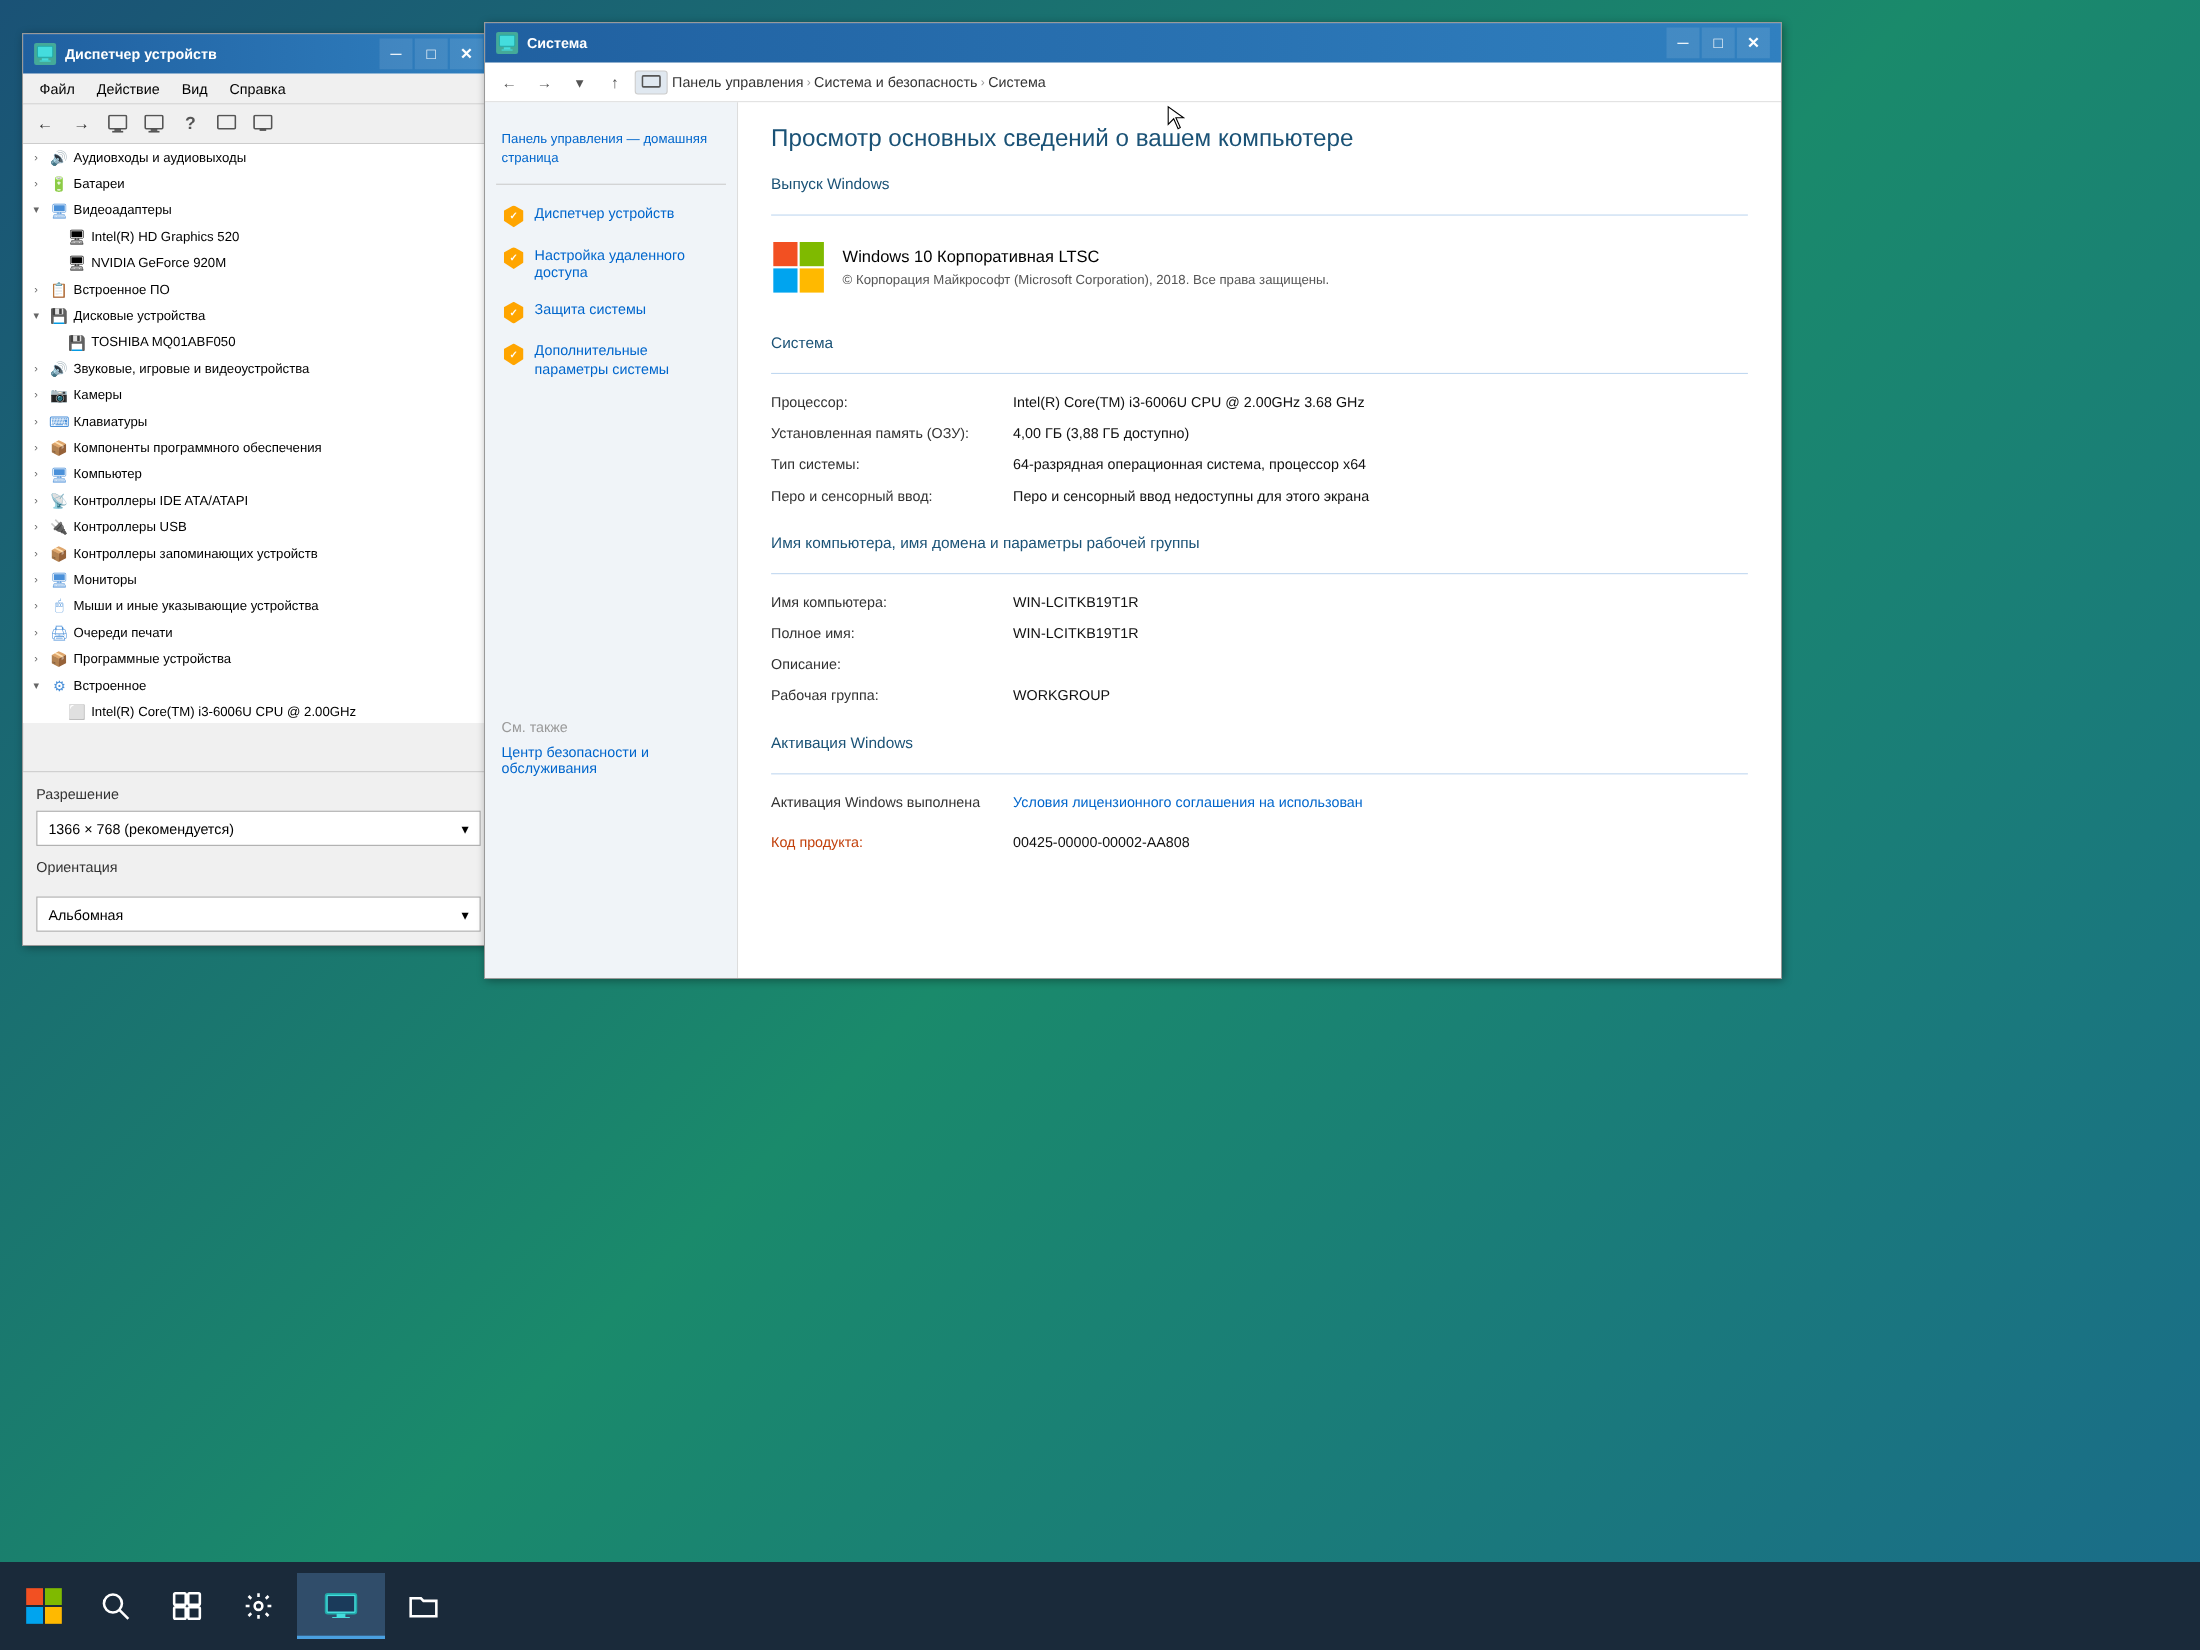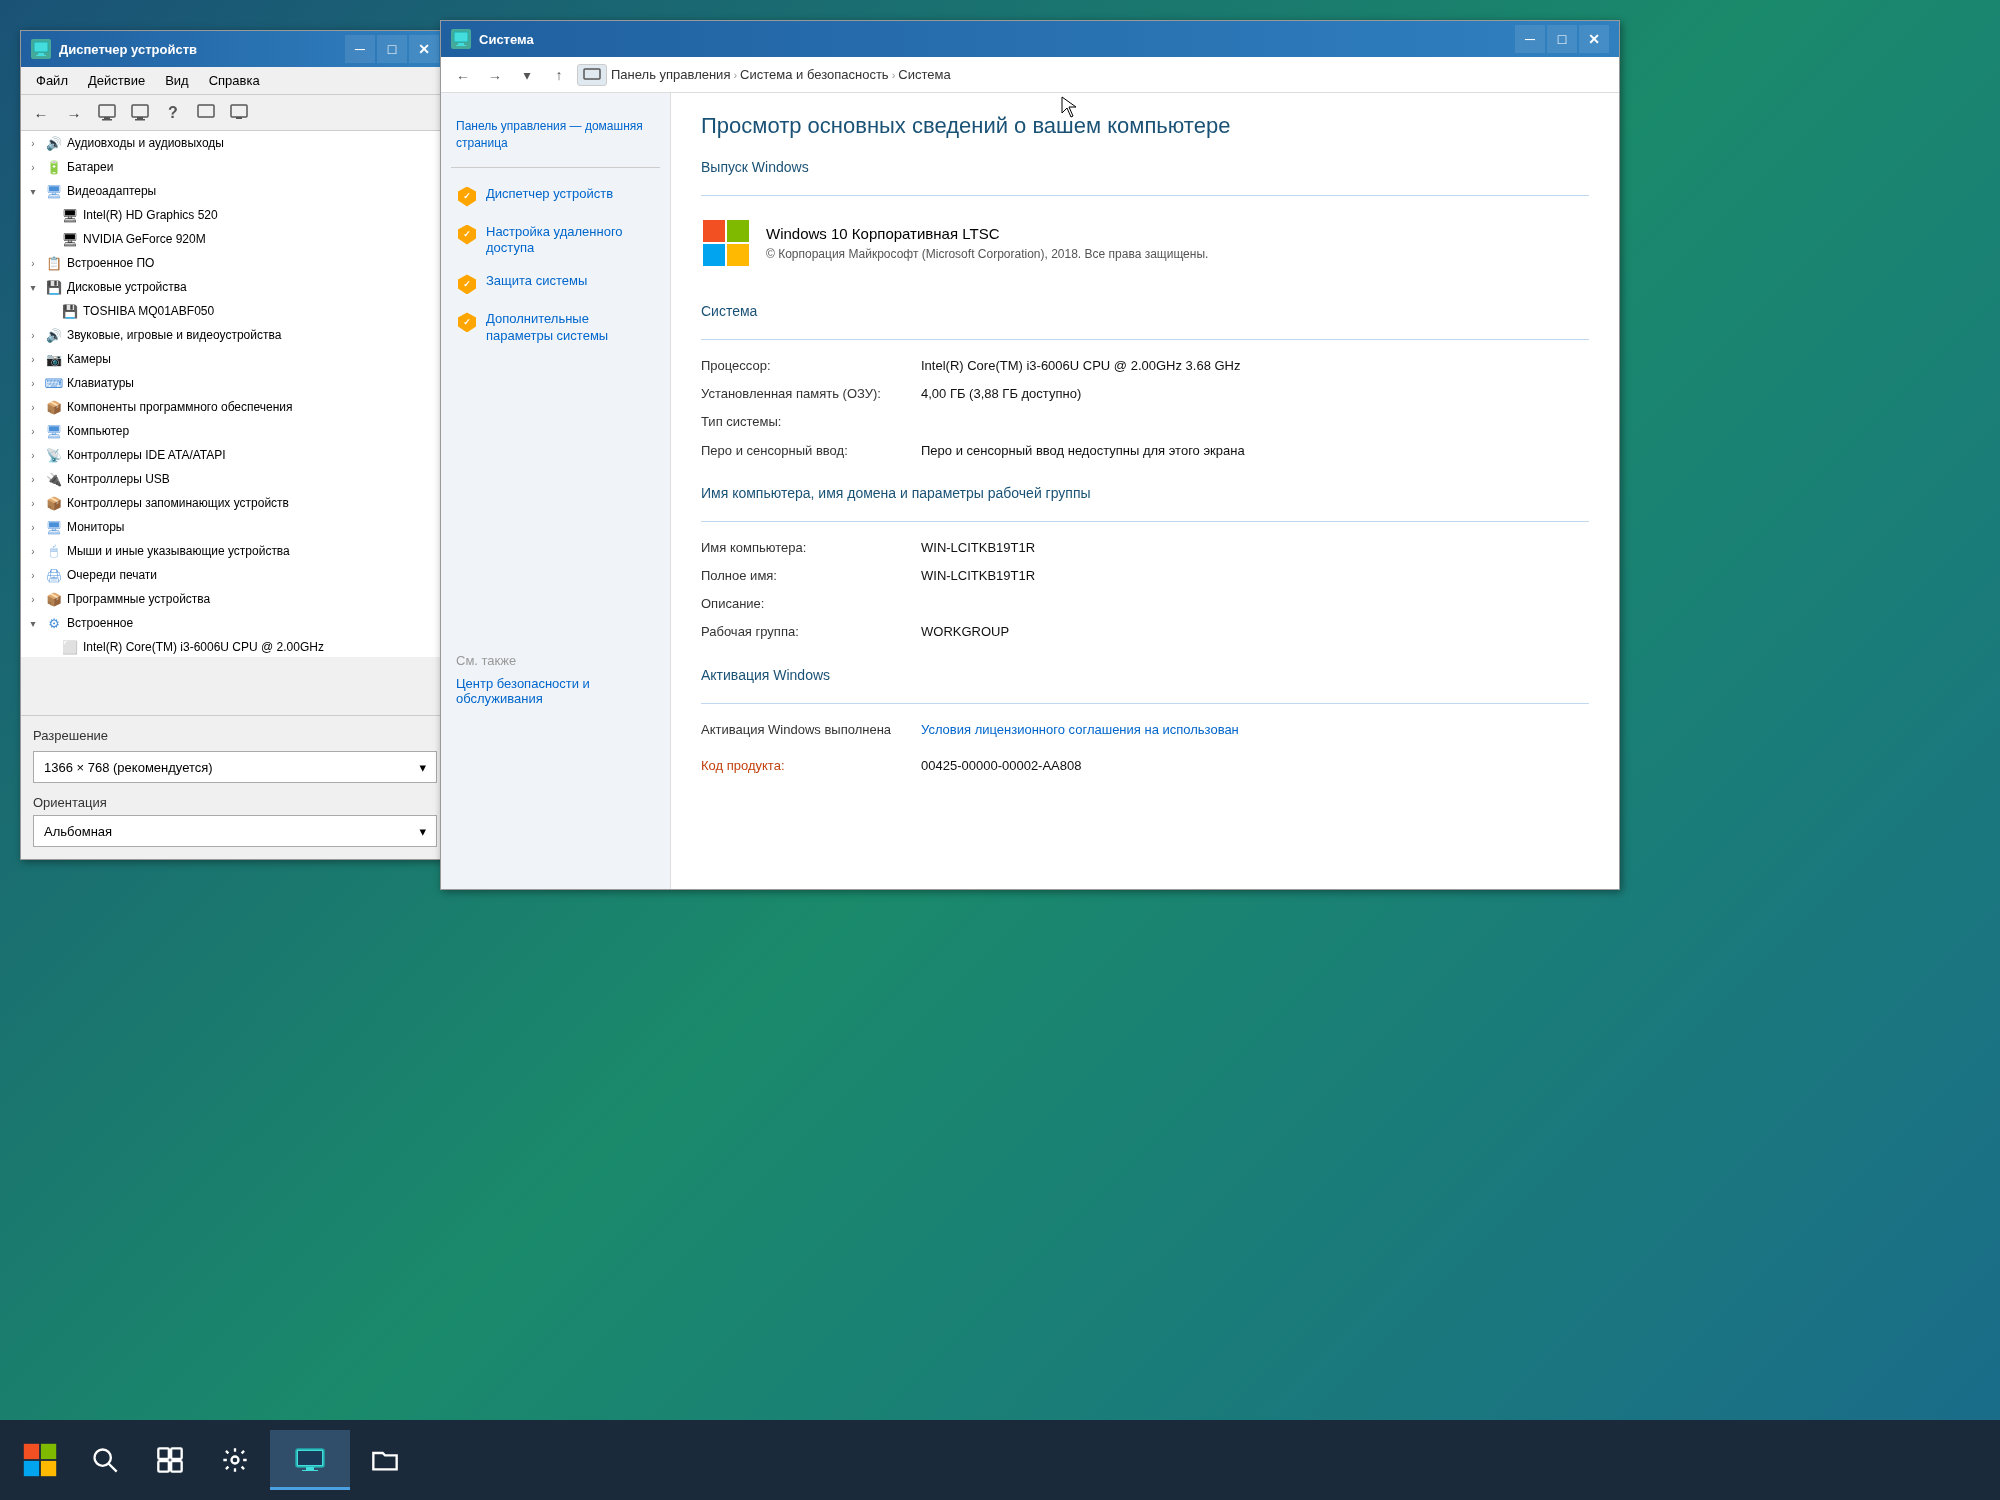--- a/index.html
+++ b/index.html
@@ -240,21 +240,21 @@
       margin-bottom: 12px;
       display: flex;
       align-items: center;
       justify-content: space-between;
       cursor: pointer;
     }
 
     .orientation-label {
       font-size: 13px;
       color: #333;
-      margin-bottom: 5px;
+      margin-bottom: 19px;
     }
 
     .orientation-select {
       width: 100%;
       height: 32px;
       border: 1px solid #aaa;
       background: white;
       padding: 12px 10px;
       font-size: 13px;
       display: flex;
@@ -748,20 +748,21 @@
           <div class="sys-info-row">
             <div class="sys-info-label">Процессор:</div>
             <div class="sys-info-value">Intel(R) Core(TM) i3-6006U CPU @ 2.00GHz  3.68 GHz</div>
           </div>
           <div class="sys-info-row">
             <div class="sys-info-label">Установленная память (ОЗУ):</div>
             <div class="sys-info-value">4,00 ГБ (3,88 ГБ доступно)</div>
           </div>
           <div class="sys-info-row">
             <div class="sys-info-label">Тип системы:</div>
+            <div class="sys-info-value">64-разрядная операционная система, процессор x64</div>
           </div>
           <div class="sys-info-row">
             <div class="sys-info-label">Перо и сенсорный ввод:</div>
             <div class="sys-info-value">Перо и сенсорный ввод недоступны для этого экрана</div>
           </div>
         </div>
 
         <div class="sys-section">
           <div class="sys-section-header">Имя компьютера, имя домена и параметры рабочей группы</div>
           <div class="sys-info-row">

